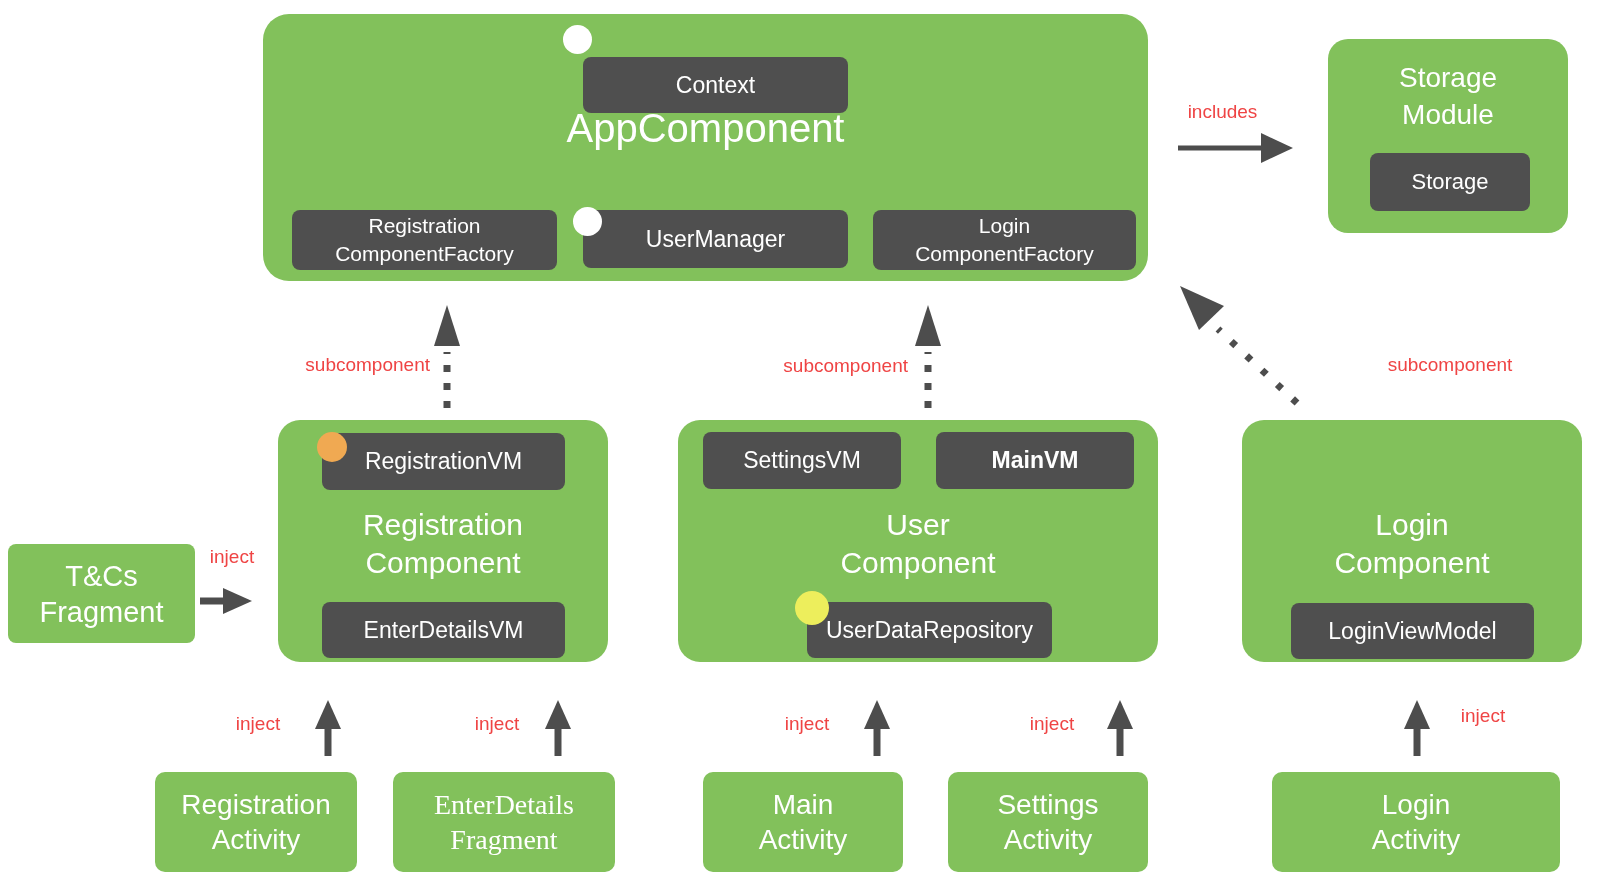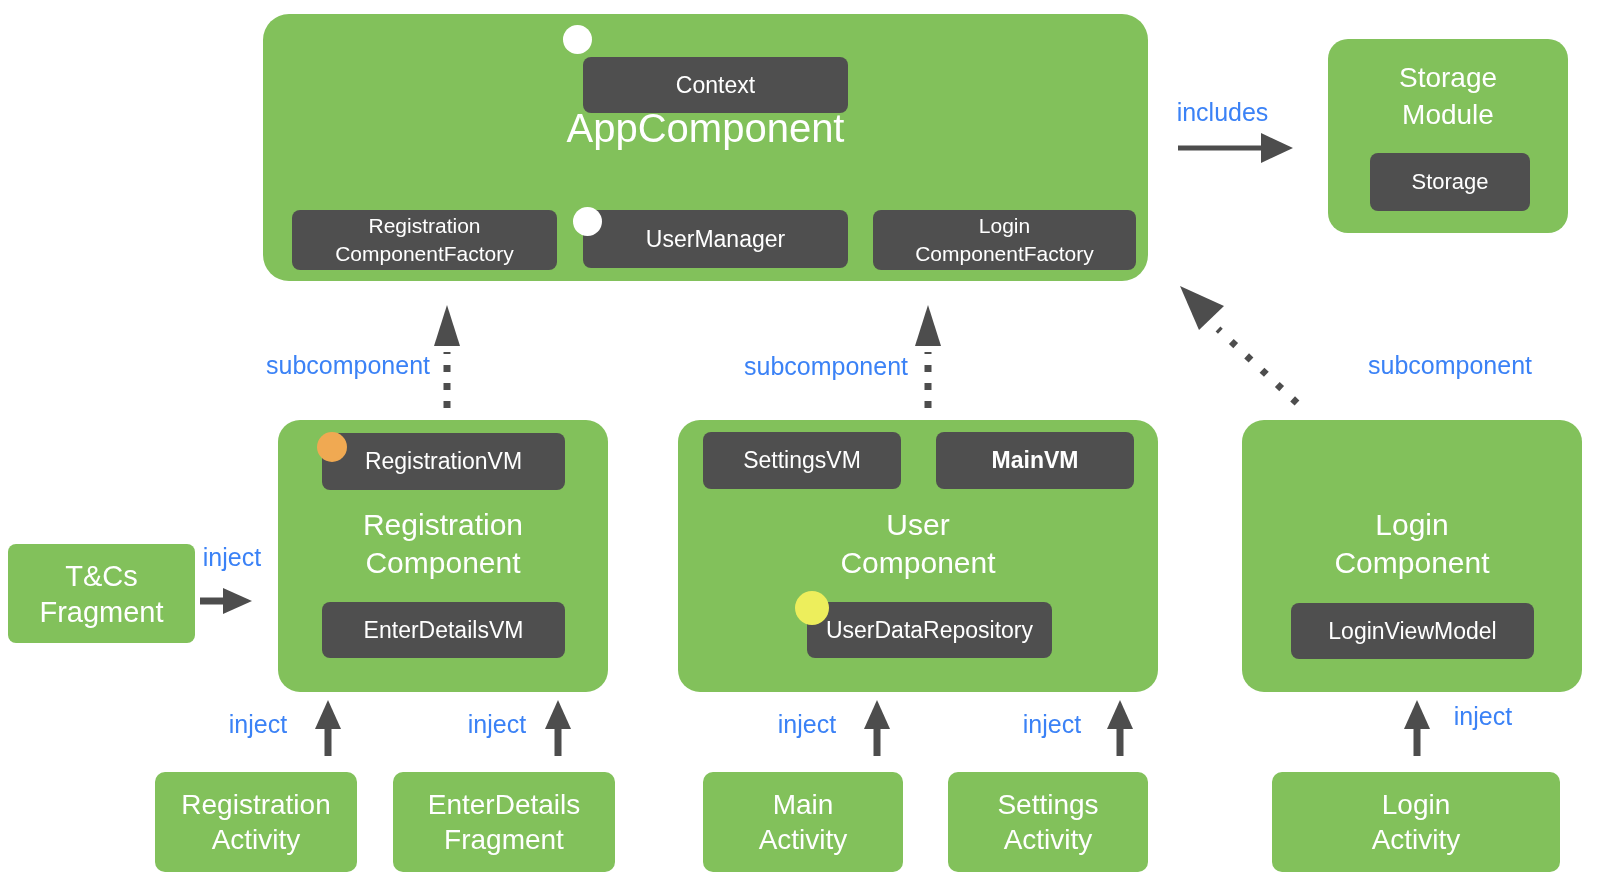--- a/index.html
+++ b/index.html
@@ -13,42 +13,42 @@
     position:absolute;background:#4F4F4F;color:#ffffff;border-radius:8px;
     display:flex;align-items:center;justify-content:center;text-align:center;
     white-space:pre-line;
   }
   .title{position:absolute;left:0;width:100%;text-align:center;white-space:pre-line;color:#ffffff;}
   .dot{position:absolute;border-radius:50%;}
   .dot-white{background:#FFFFFF;}
   .dot-orange{background:#F0A952;}
   .dot-yellow{background:#EDEE5C;}
   .edge-label{
-    position:absolute;color:#3b82f6;font-size:25px;line-height:28px;white-space:nowrap;
+    position:absolute;color:#ef4444;font-size:19px;line-height:28px;white-space:nowrap;
   }
   .t-right{text-align:right;}
   .t-center{text-align:center;}
 
   
   .app-box{left:263px;top:14px;width:885px;height:267px;border-radius:26px;}
   .app-title{top:90px;font-size:40px;line-height:48px;}
   .context-chip{left:320px;top:19px;width:265px;height:56px;font-size:23px;margin-top:24px;}
   .ctx-dot{left:300px;top:11px;width:29px;height:29px;}
   .regfac-chip{left:29px;top:196px;width:265px;height:60px;font-size:21px;line-height:28px;}
   .um-chip{left:320px;top:196px;width:265px;height:58px;font-size:23px;}
   .um-dot{left:310px;top:193px;width:29px;height:29px;}
   .loginfac-chip{left:610px;top:196px;width:263px;height:60px;font-size:21px;line-height:28px;}
 
   
   .storage-box{left:1328px;top:39px;width:240px;height:194px;border-radius:20px;}
   .storage-title{top:20px;font-size:28px;line-height:37px;}
   .storage-chip{left:42px;top:114px;width:160px;height:58px;font-size:22px;}
 
   
-  .comp-box{top:420px;height:272px;border-radius:22px;}
+  .comp-box{top:420px;height:242px;border-radius:22px;}
   .comp-title{top:86px;font-size:30px;line-height:38px;}
   .reg-box{left:278px;width:330px;}
   .regvm-chip{left:44px;top:13px;width:243px;height:57px;font-size:23px;}
   .regvm-dot{left:39px;top:12px;width:30px;height:30px;}
   .edvm-chip{left:44px;top:182px;width:243px;height:56px;font-size:23px;}
   .user-box{left:678px;width:480px;}
   .settingsvm-chip{left:25px;top:12px;width:198px;height:57px;font-size:23px;}
   .mainvm-chip{left:258px;top:12px;width:198px;height:57px;font-size:23px;font-weight:bold;}
   .udr-chip{left:129px;top:182px;width:245px;height:56px;font-size:23px;}
   .udr-dot{left:117px;top:171px;width:34px;height:34px;}
@@ -62,21 +62,21 @@
     white-space:pre-line;font-size:29px;line-height:36px;
   }
 
   
   .activity-box{
     position:absolute;top:772px;height:100px;border-radius:10px;background:#82C15B;color:#ffffff;
     display:flex;align-items:center;justify-content:center;text-align:center;
     white-space:pre-line;font-size:28px;line-height:35px;
   }
   .act-reg{left:155px;width:202px;}
-  .act-ed{left:393px;width:222px;}
+  .act-ed{left:393px;width:222px;font-family:Liberation Serif, serif;}
   .act-main{left:703px;width:200px;}
   .act-settings{left:948px;width:200px;}
   .act-login{left:1272px;width:288px;}
 
   
   .lbl-includes{left:1150px;top:98px;width:145px;}
   .lbl-sub-left{left:230px;top:351px;width:200px;}
   .lbl-sub-mid{left:708px;top:352px;width:200px;}
   .lbl-sub-right{left:1340px;top:351px;width:220px;}
   .lbl-inj-tcs{left:196px;top:543px;width:72px;}

